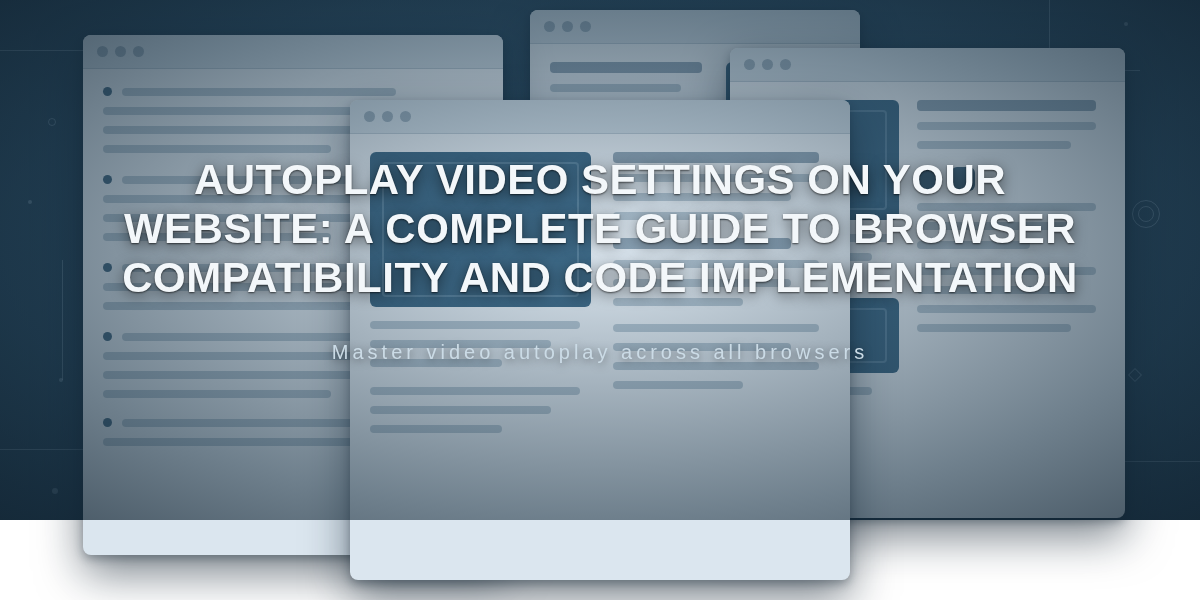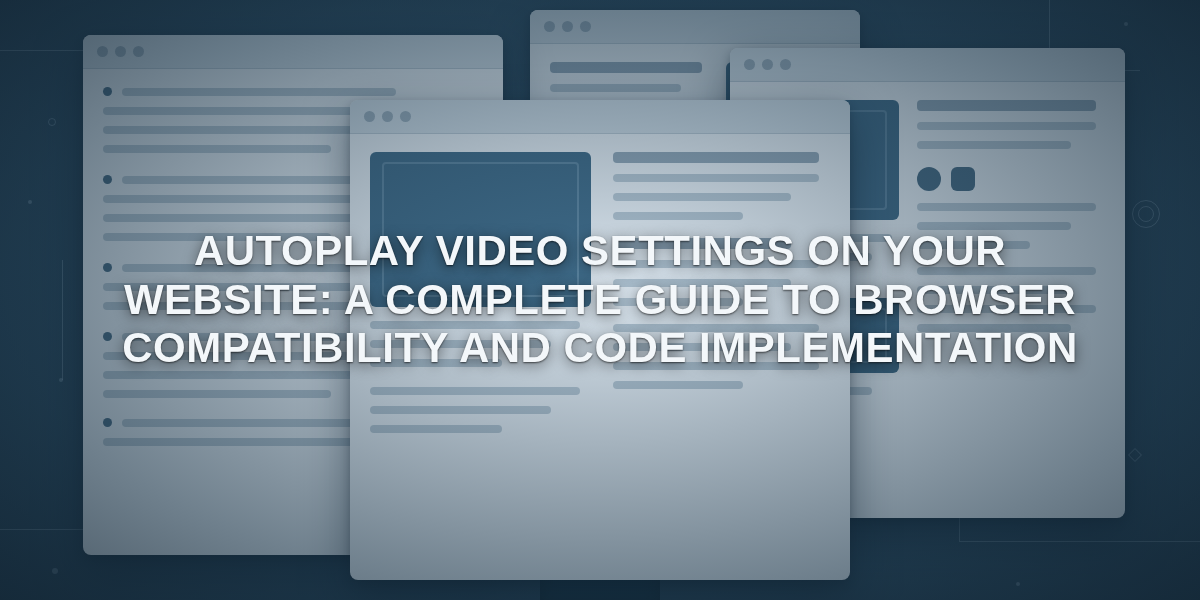--- a/index.html
+++ b/index.html
@@ -1,21 +1,21 @@
 <!DOCTYPE html>
 <html><head>
 <meta charset="utf-8">
 <style>
   * { margin: 0; padding: 0; box-sizing: border-box; }
   html, body { width: 1200px; height: 600px; overflow: hidden; font-family: "Segoe UI", Arial, sans-serif; }
 
   .stage {
     position: relative;
     width: 1200px;
-    height: 600px;
+    height: 520px;
     background: radial-gradient(ellipse at 50% 40%, #3d6682 0%, #2c4e66 45%, #1f3b4f 100%);
   }
 
   
   .deco { position: absolute; opacity: 0.35; }
   .line-h { height: 1px; background: #a9c7da; }
   .line-v { width: 1px; background: #a9c7da; }
   .dot { width: 6px; height: 6px; border-radius: 50%; background: #a9c7da; }
   .dot.small { width: 4px; height: 4px; }
   .ring { border: 1px solid #a9c7da; border-radius: 50%; }
@@ -256,15 +256,16 @@
         <div class="skel-line full"></div>
         <div class="skel-line short"></div>
       </div>
     </div>
   </div>
 
   <div class="scrim"></div>
 
   <div class="copy">
     <div class="title">AUTOPLAY VIDEO SETTINGS ON YOUR WEBSITE: A COMPLETE GUIDE TO BROWSER COMPATIBILITY AND CODE IMPLEMENTATION</div>
+    <div class="subtitle">Master video autoplay across all browsers</div>
   </div>
 
 </div>
 
 </body></html>

